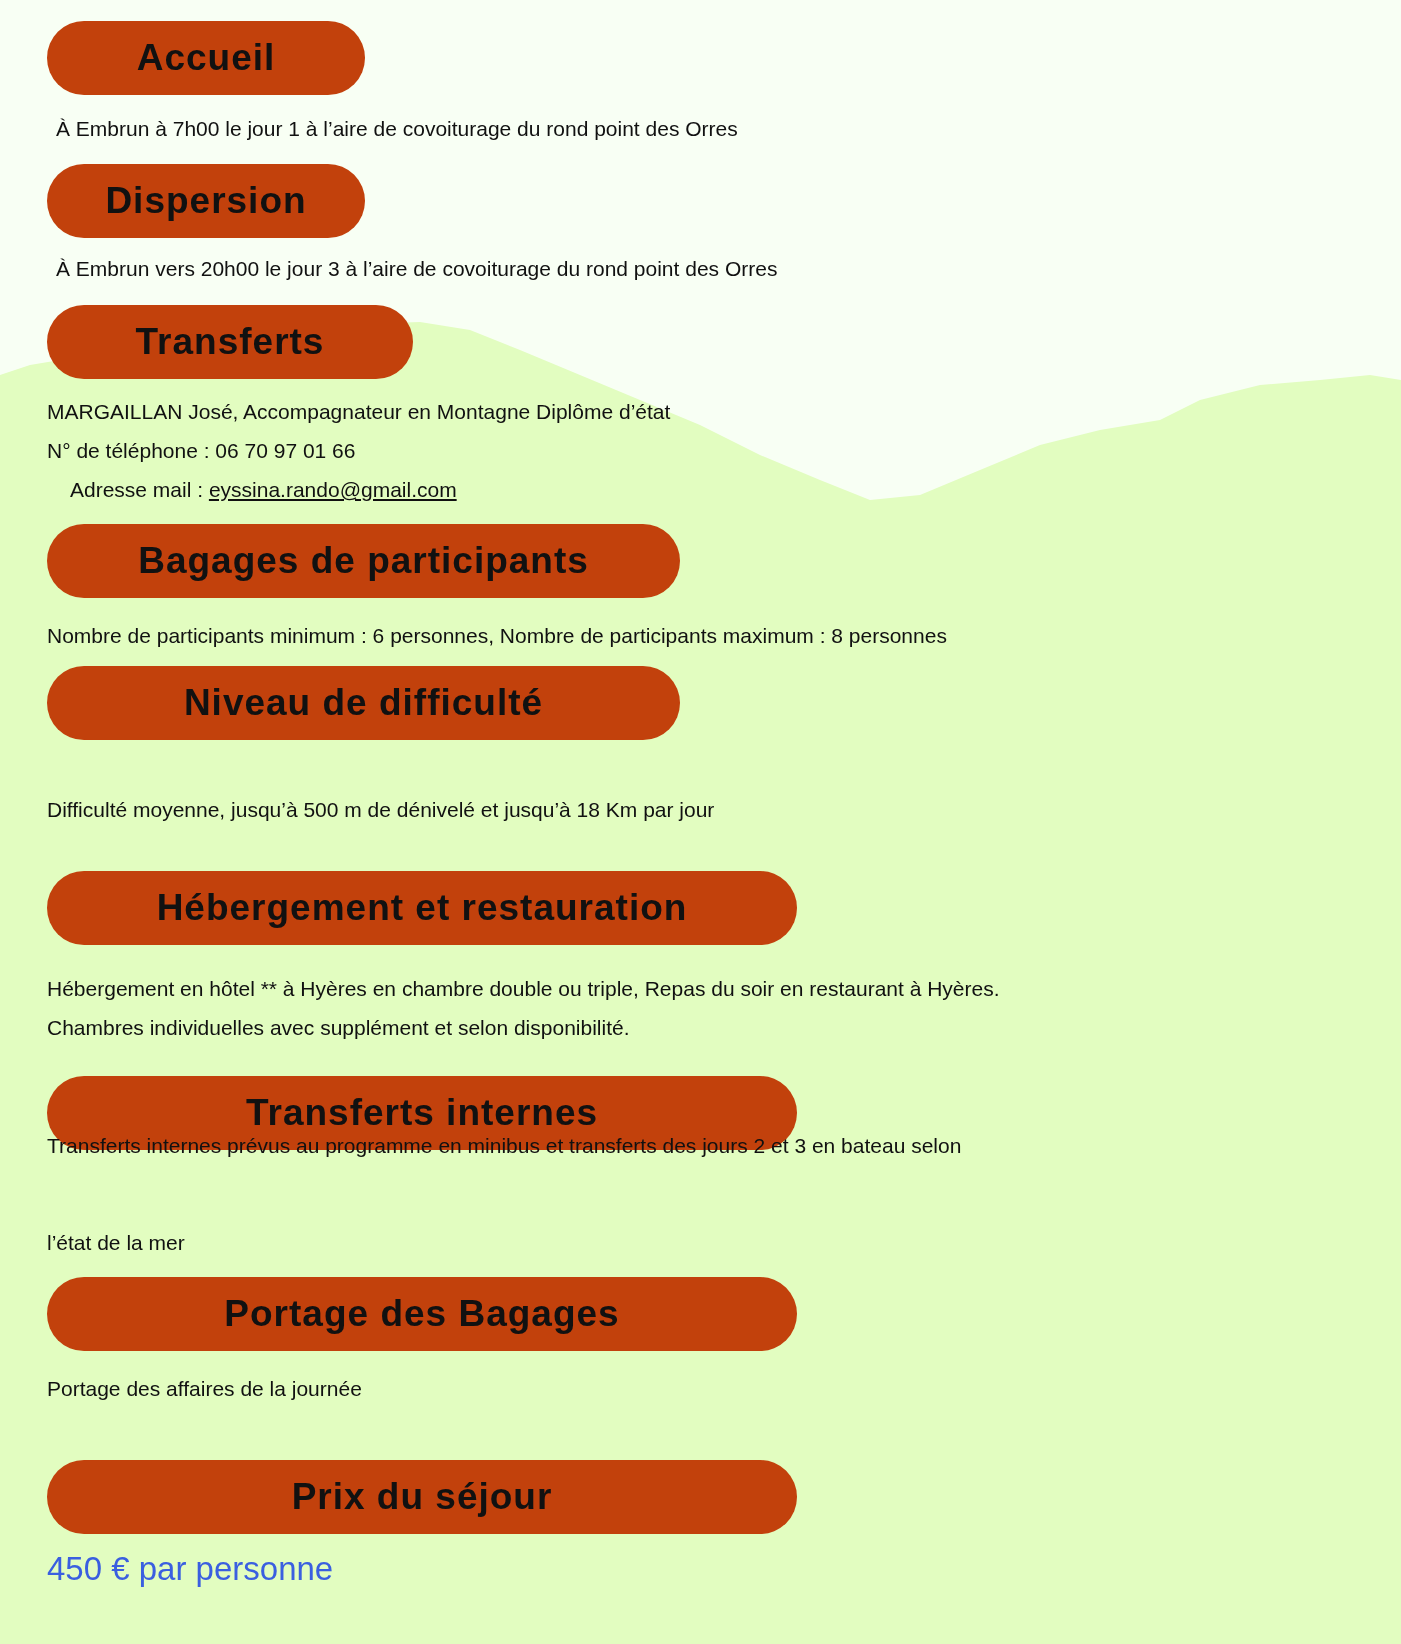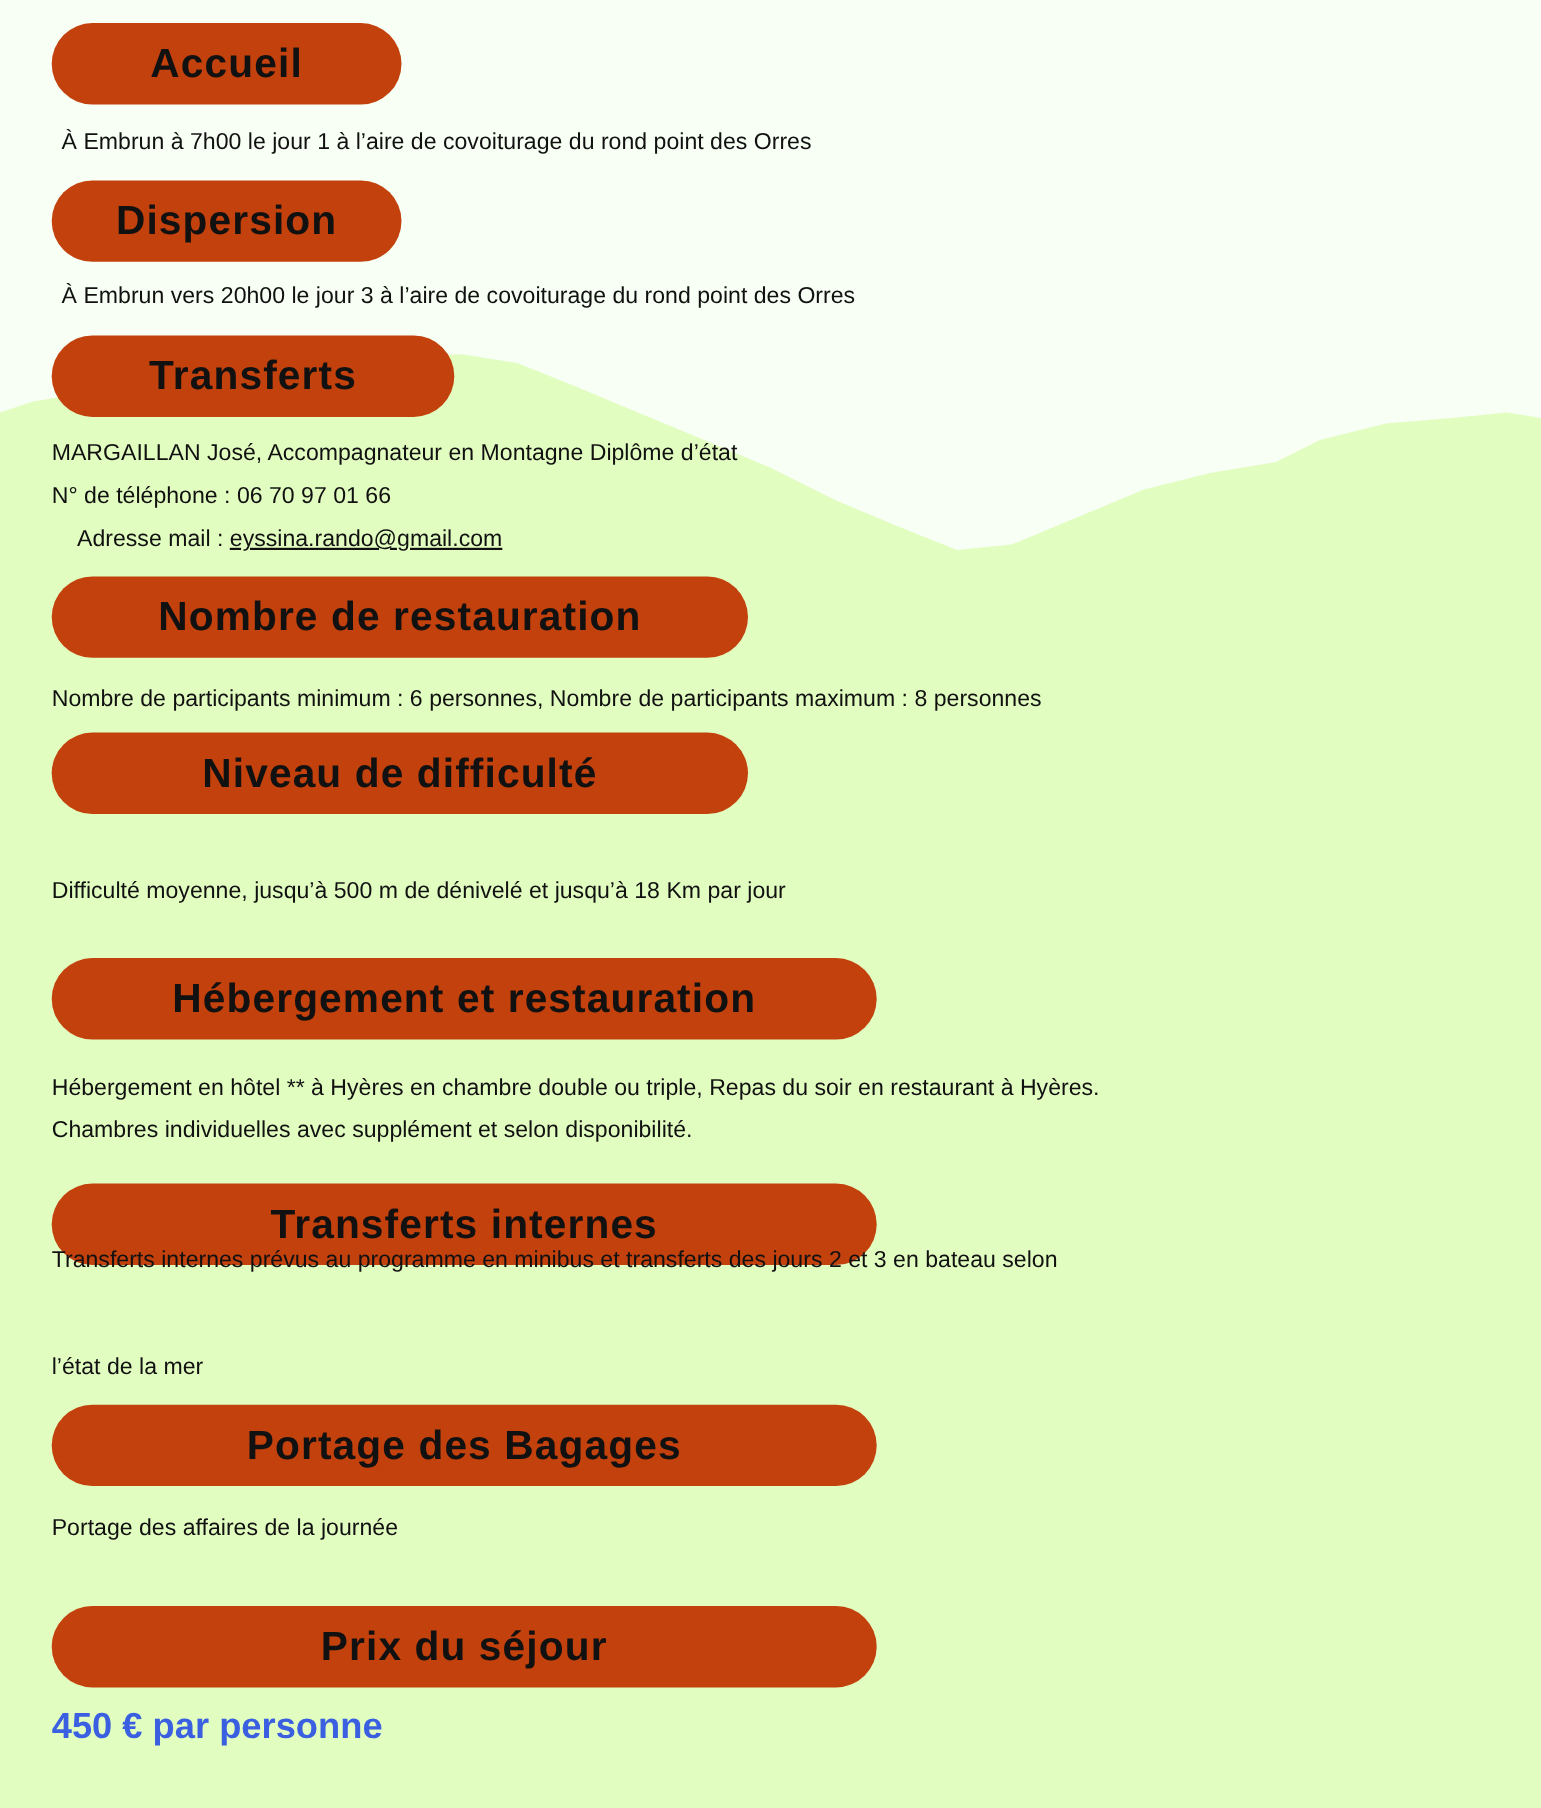--- a/index.html
+++ b/index.html
@@ -32,21 +32,21 @@
   .txt {
     position: absolute;
     left: 47px;
     font-size: 21px;
     line-height: 39px;
     color: #111;
   }
   .txt a { color: #111; text-decoration: underline; }
   .price {
     position: absolute; left: 47px;
-    font-size: 33px; font-weight: bold; color: #3a5fe0;
+    font-size: 33px; font-weight: normal; color: #3a5fe0;
   }
 </style>
 </head>
 <body>
 
 <svg class="bg-wave" viewBox="0 0 1401 520" preserveAspectRatio="none">
   <rect x="0" y="0" width="1401" height="520" fill="#f8fff4"></rect>
   <path d="M0,375 L30,365 L60,360 L100,350 L160,340 L250,330 L330,325 L420,322 L470,330 L520,350 L580,375 L640,400 L700,425 L760,455 L820,480 L870,500 L920,495 L980,470 L1040,445 L1100,430 L1160,420 L1200,400 L1260,385 L1320,380 L1370,375 L1401,380 L1401,520 L0,520 Z" fill="#e2fdc0"></path>
 </svg>
 
@@ -57,21 +57,21 @@
   <div class="pill" style="top:164px;width:318px;">Dispersion</div>
   <div class="txt" style="top:249px;left:56px;">À Embrun vers 20h00 le jour 3 à l’aire de covoiturage du rond point des Orres</div>
 
   <div class="pill" style="top:305px;width:366px;">Transferts</div>
   <div class="txt" style="top:392px;">MARGAILLAN José, Accompagnateur en Montagne Diplôme d’état</div>
   <div class="txt" style="top:431px;">N° de téléphone : 06 70 97 01 66</div>
   <div class="txt" style="top:470px;margin-left:23px;">
     <span>Adresse mail : </span><a>eyssina.rando@gmail.com</a>
   </div>
 
-  <div class="pill" style="top:524px;width:633px;">Nombre de restauration</div>
+  <div class="pill" style="top:524px;width:633px;">Bagages de participants</div>
   <div class="txt" style="top:616px;">Nombre de participants minimum : 6 personnes, Nombre de participants maximum : 8 personnes</div>
 
   <div class="pill" style="top:666px;width:633px;">Niveau de difficulté</div>
   <div class="txt" style="top:790px;">Difficulté moyenne,  jusqu’à 500 m de dénivelé et jusqu’à 18 Km par jour</div>
 
   <div class="pill" style="top:871px;width:750px;">Hébergement et restauration</div>
   <div class="txt" style="top:969px;">Hébergement en hôtel ** à Hyères en chambre double ou triple, Repas du soir en restaurant à Hyères.</div>
   <div class="txt" style="top:1008px;">Chambres individuelles avec supplément et selon disponibilité.</div>
 
   <div class="pill" style="top:1076px;width:750px;">Transferts internes</div>

